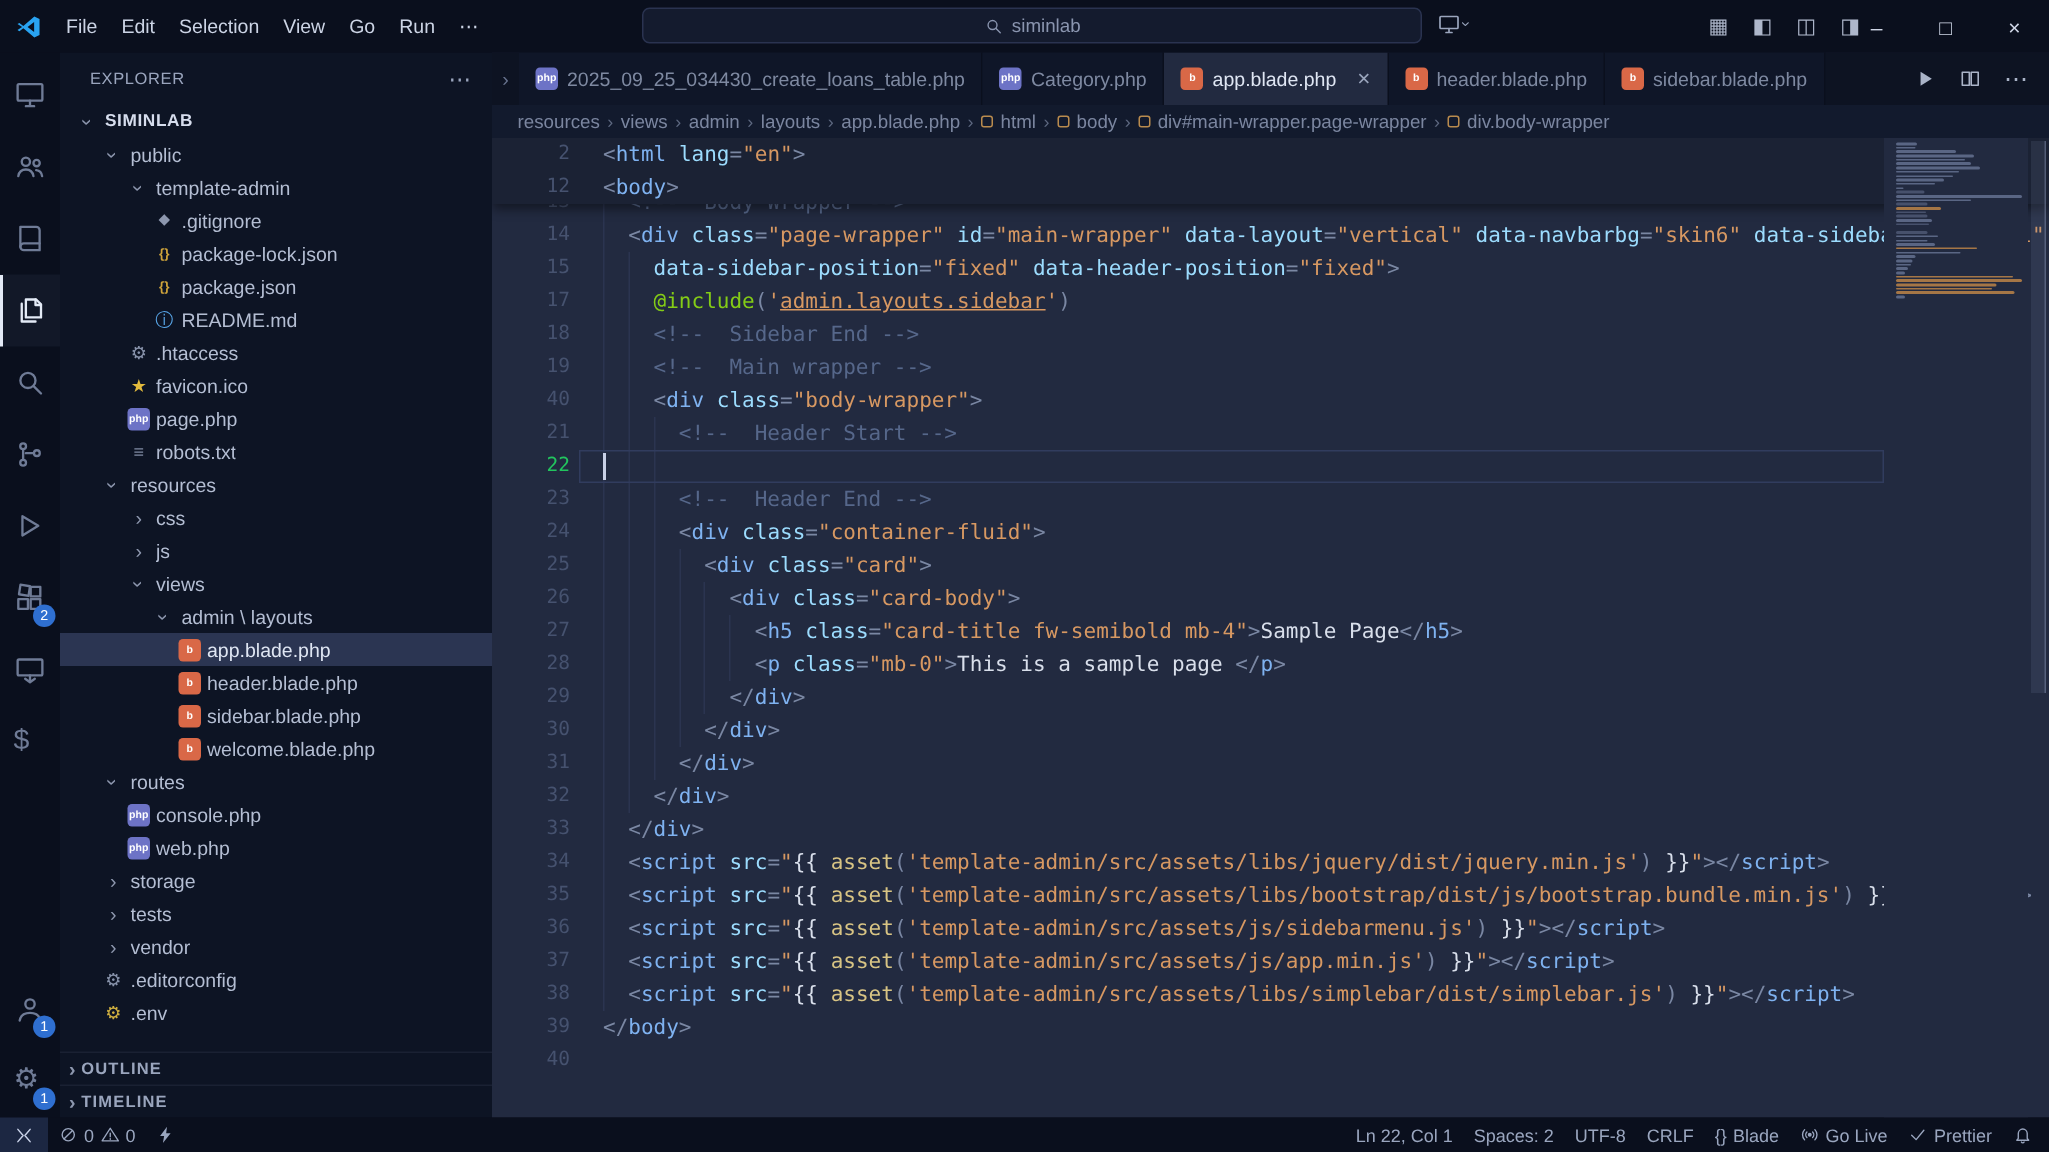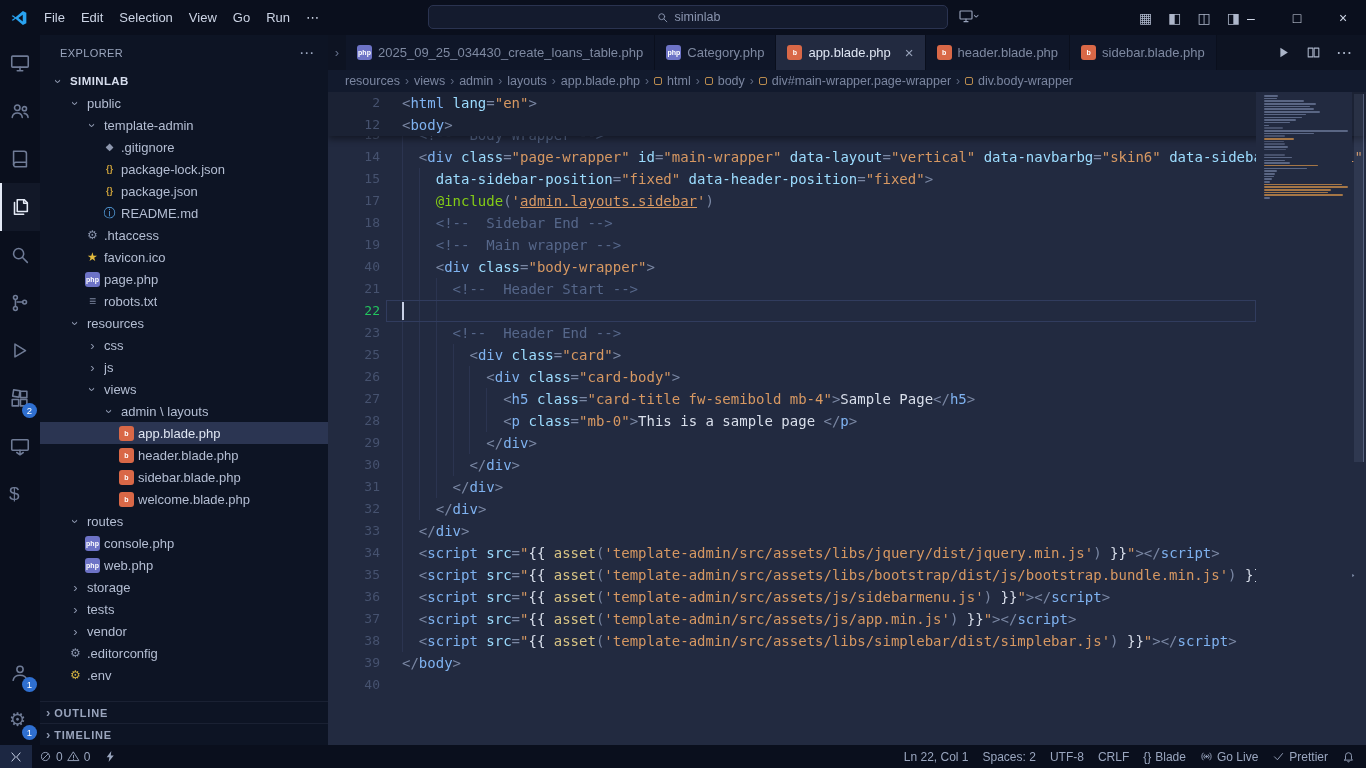--- a/index.html
+++ b/index.html
@@ -527,20 +527,21 @@
         <div class="code-lines">
             <div class="line"><span class="ln">14</span><span class="lc"><i class="guide" style="left: 0ch;"></i><span>  </span><span class="p">&lt;</span><span class="t">div</span><span class="a"> class</span><span class="p">=</span><span class="s">"page-wrapper"</span><span class="a"> id</span><span class="p">=</span><span class="s">"main-wrapper"</span><span class="a"> data-layout</span><span class="p">=</span><span class="s">"vertical"</span><span class="a"> data-navbarbg</span><span class="p">=</span><span class="s">"skin6"</span><span class="a"> data-sidebartype</span><span class="p">=</span><span class="s">"full"</span></span></div>
             <div class="line"><span class="ln">15</span><span class="lc"><i class="guide" style="left: 0ch;"></i><i class="guide" style="left: 2ch;"></i><span>    </span><span class="a">data-sidebar-position</span><span class="p">=</span><span class="s">"fixed"</span><span class="a"> data-header-position</span><span class="p">=</span><span class="s">"fixed"</span><span class="p">&gt;</span></span></div>
             <div class="line"><span class="ln">17</span><span class="lc"><i class="guide" style="left: 0ch;"></i><i class="guide" style="left: 2ch;"></i><span>    </span><span class="d">@include</span><span class="p">(</span><span class="s">'</span><span class="su">admin.layouts.sidebar</span><span class="s">'</span><span class="p">)</span></span></div>
             <div class="line"><span class="ln">18</span><span class="lc"><i class="guide" style="left: 0ch;"></i><i class="guide" style="left: 2ch;"></i><span>    </span><span class="c">&lt;!--  Sidebar End --&gt;</span></span></div>
             <div class="line"><span class="ln">19</span><span class="lc"><i class="guide" style="left: 0ch;"></i><i class="guide" style="left: 2ch;"></i><span>    </span><span class="c">&lt;!--  Main wrapper --&gt;</span></span></div>
             <div class="line"><span class="ln">40</span><span class="lc"><i class="guide" style="left: 0ch;"></i><i class="guide" style="left: 2ch;"></i><span>    </span><span class="p">&lt;</span><span class="t">div</span><span class="a"> class</span><span class="p">=</span><span class="s">"body-wrapper"</span><span class="p">&gt;</span></span></div>
             <div class="line"><span class="ln">21</span><span class="lc"><i class="guide" style="left: 0ch;"></i><i class="guide" style="left: 2ch;"></i><i class="guide" style="left: 4ch;"></i><span>      </span><span class="c">&lt;!--  Header Start --&gt;</span></span></div>
             <div class="line cur"><span class="ln">22</span><span class="lc"><i class="guide" style="left: 0ch;"></i><i class="guide" style="left: 2ch;"></i><i class="guide" style="left: 4ch;"></i><span>      </span><i class="caret"></i></span></div>
             <div class="line"><span class="ln">23</span><span class="lc"><i class="guide" style="left: 0ch;"></i><i class="guide" style="left: 2ch;"></i><i class="guide" style="left: 4ch;"></i><span>      </span><span class="c">&lt;!--  Header End --&gt;</span></span></div>
+            <div class="line"><span class="ln">24</span><span class="lc"><i class="guide" style="left: 0ch;"></i><i class="guide" style="left: 2ch;"></i><i class="guide" style="left: 4ch;"></i><span>      </span><span class="p">&lt;</span><span class="t">div</span><span class="a"> class</span><span class="p">=</span><span class="s">"container-fluid"</span><span class="p">&gt;</span></span></div>
             <div class="line"><span class="ln">25</span><span class="lc"><i class="guide" style="left: 0ch;"></i><i class="guide" style="left: 2ch;"></i><i class="guide" style="left: 4ch;"></i><i class="guide" style="left: 6ch;"></i><span>        </span><span class="p">&lt;</span><span class="t">div</span><span class="a"> class</span><span class="p">=</span><span class="s">"card"</span><span class="p">&gt;</span></span></div>
             <div class="line"><span class="ln">26</span><span class="lc"><i class="guide" style="left: 0ch;"></i><i class="guide" style="left: 2ch;"></i><i class="guide" style="left: 4ch;"></i><i class="guide" style="left: 6ch;"></i><i class="guide" style="left: 8ch;"></i><span>          </span><span class="p">&lt;</span><span class="t">div</span><span class="a"> class</span><span class="p">=</span><span class="s">"card-body"</span><span class="p">&gt;</span></span></div>
             <div class="line"><span class="ln">27</span><span class="lc"><i class="guide" style="left: 0ch;"></i><i class="guide" style="left: 2ch;"></i><i class="guide" style="left: 4ch;"></i><i class="guide" style="left: 6ch;"></i><i class="guide" style="left: 8ch;"></i><i class="guide" style="left: 10ch;"></i><span>            </span><span class="p">&lt;</span><span class="t">h5</span><span class="a"> class</span><span class="p">=</span><span class="s">"card-title fw-semibold mb-4"</span><span class="p">&gt;</span><span class="x">Sample Page</span><span class="p">&lt;/</span><span class="t">h5</span><span class="p">&gt;</span></span></div>
             <div class="line"><span class="ln">28</span><span class="lc"><i class="guide" style="left: 0ch;"></i><i class="guide" style="left: 2ch;"></i><i class="guide" style="left: 4ch;"></i><i class="guide" style="left: 6ch;"></i><i class="guide" style="left: 8ch;"></i><i class="guide" style="left: 10ch;"></i><span>            </span><span class="p">&lt;</span><span class="t">p</span><span class="a"> class</span><span class="p">=</span><span class="s">"mb-0"</span><span class="p">&gt;</span><span class="x">This is a sample page </span><span class="p">&lt;/</span><span class="t">p</span><span class="p">&gt;</span></span></div>
             <div class="line"><span class="ln">29</span><span class="lc"><i class="guide" style="left: 0ch;"></i><i class="guide" style="left: 2ch;"></i><i class="guide" style="left: 4ch;"></i><i class="guide" style="left: 6ch;"></i><i class="guide" style="left: 8ch;"></i><span>          </span><span class="p">&lt;/</span><span class="t">div</span><span class="p">&gt;</span></span></div>
             <div class="line"><span class="ln">30</span><span class="lc"><i class="guide" style="left: 0ch;"></i><i class="guide" style="left: 2ch;"></i><i class="guide" style="left: 4ch;"></i><i class="guide" style="left: 6ch;"></i><span>        </span><span class="p">&lt;/</span><span class="t">div</span><span class="p">&gt;</span></span></div>
             <div class="line"><span class="ln">31</span><span class="lc"><i class="guide" style="left: 0ch;"></i><i class="guide" style="left: 2ch;"></i><i class="guide" style="left: 4ch;"></i><span>      </span><span class="p">&lt;/</span><span class="t">div</span><span class="p">&gt;</span></span></div>
             <div class="line"><span class="ln">32</span><span class="lc"><i class="guide" style="left: 0ch;"></i><i class="guide" style="left: 2ch;"></i><span>    </span><span class="p">&lt;/</span><span class="t">div</span><span class="p">&gt;</span></span></div>
             <div class="line"><span class="ln">33</span><span class="lc"><i class="guide" style="left: 0ch;"></i><span>  </span><span class="p">&lt;/</span><span class="t">div</span><span class="p">&gt;</span></span></div>
             <div class="line"><span class="ln">34</span><span class="lc"><i class="guide" style="left: 0ch;"></i><span>  </span><span class="p">&lt;</span><span class="t">script</span><span class="a"> src</span><span class="p">=</span><span class="s">"</span><span class="x">{{ </span><span class="f">asset</span><span class="p">(</span><span class="s">'template-admin/src/assets/libs/jquery/dist/jquery.min.js'</span><span class="p">)</span><span class="x"> }}</span><span class="s">"</span><span class="p">&gt;&lt;/</span><span class="t">script</span><span class="p">&gt;</span></span></div>

